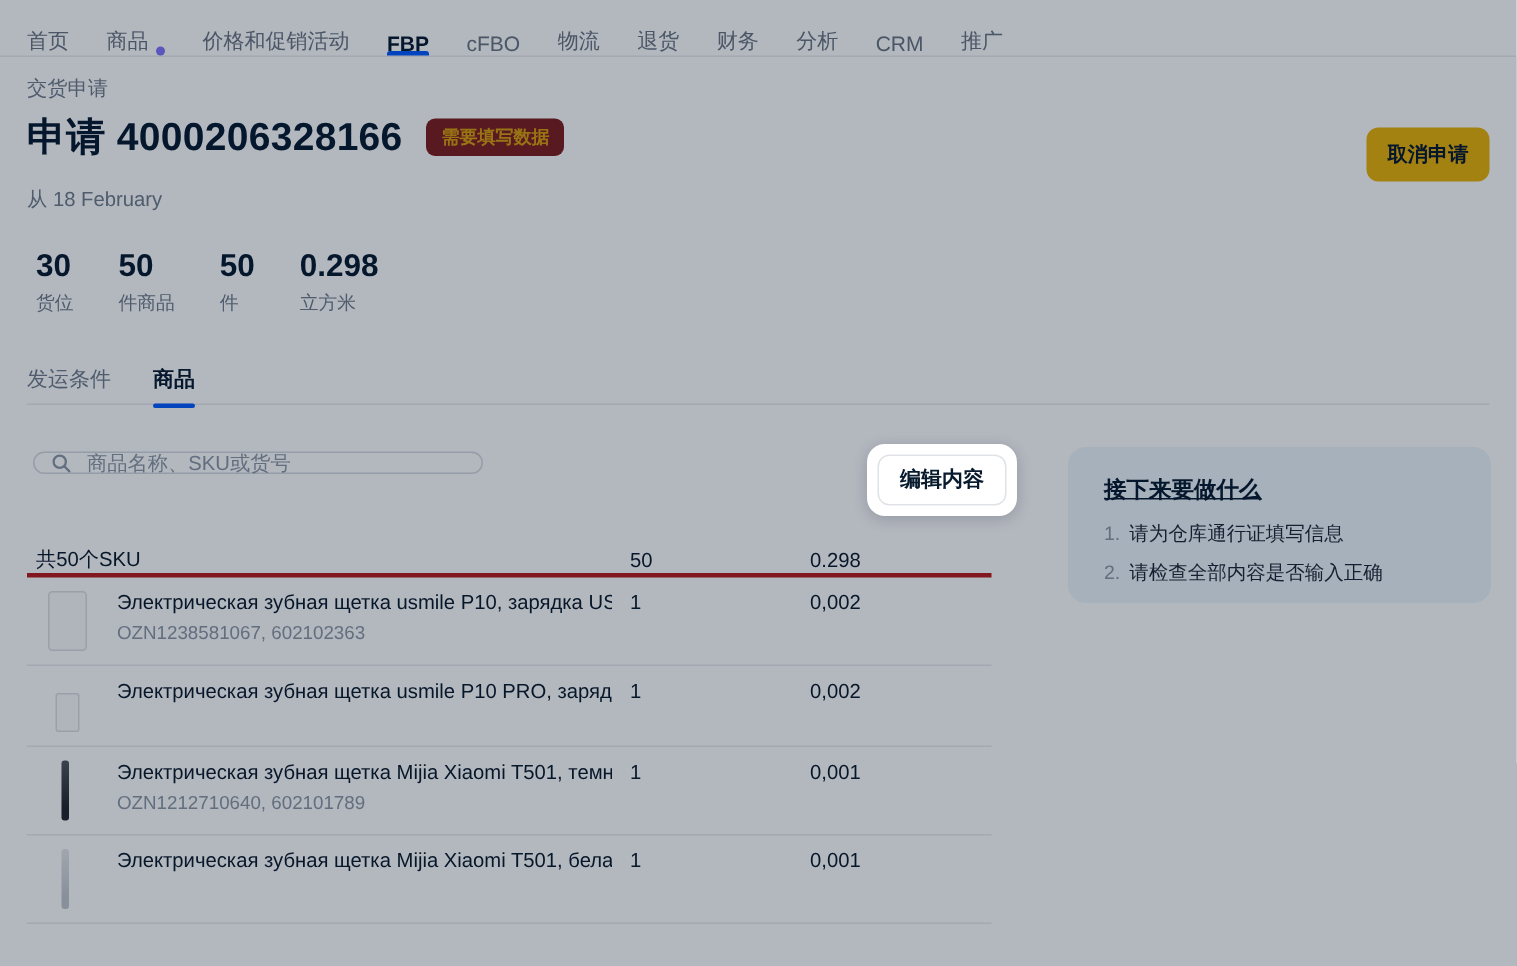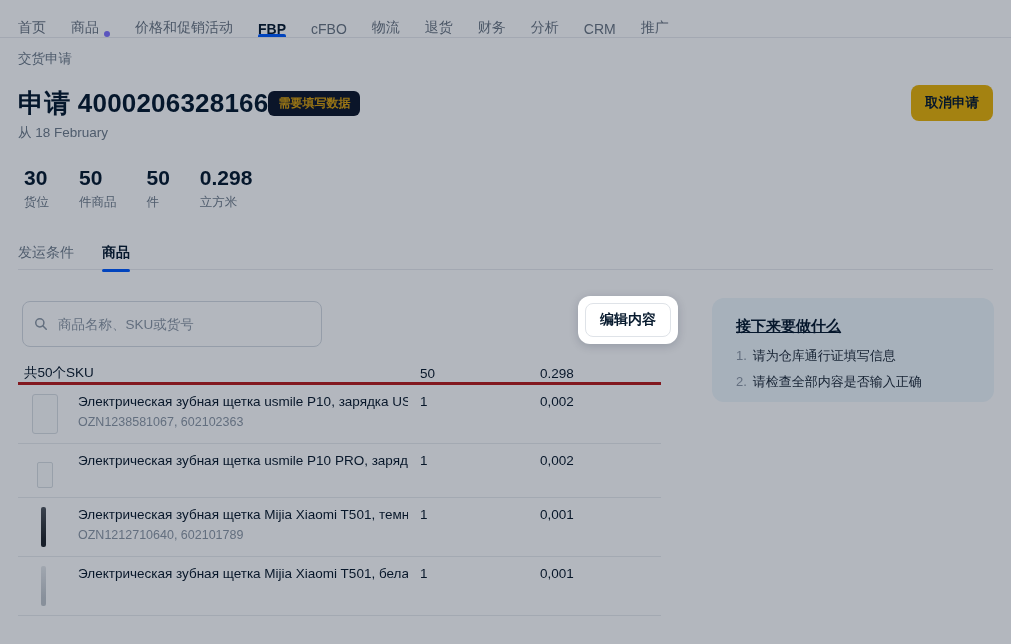--- a/index.html
+++ b/index.html
@@ -20,24 +20,24 @@
     font-size:14px;color:#6b7683;cursor:pointer;white-space:nowrap;
   }
   .nav-item.active{color:#071a2e;font-weight:700;}
   .nav-item.active::after{
     content:"";position:absolute;left:0;right:0;bottom:0;height:3px;
     background:#005bff;border-radius:2px 2px 0 0;
   }
   .nav-dot{width:6px;height:6px;border-radius:50%;background:#8173ff;margin-top:-8px;}
   
   .breadcrumb{position:absolute;top:50px;left:18px;font-size:13.5px;color:#707d8b;cursor:pointer;}
-  .title-row{position:absolute;top:86px;left:18px;display:flex;align-items:center;}
+  .title-row{position:absolute;top:74px;left:18px;display:flex;align-items:center;gap:16px;}
   .page-title{font-size:26px;font-weight:700;letter-spacing:.2px;color:#071a2e;}
   .status-badge{
-    background:#0f172a;color:#d9a00e;font-size:12px;font-weight:700;
+    background:#7f1d1d;color:#d9a00e;font-size:12px;font-weight:700;
     padding:4px 10px;border-radius:6px;white-space:nowrap;
   }
   .cancel-btn{
     position:absolute;top:85px;right:18px;z-index:2;
     background:#eab308;border:none;border-radius:8px;
     padding:9px 14px;font-size:13.5px;font-weight:600;color:#071a2e;cursor:pointer;
     font-family:inherit;
   }
   .date-sub{position:absolute;top:124px;left:18px;font-size:13.5px;color:#707d8b;}
   
@@ -48,21 +48,21 @@
   .tabs{position:absolute;top:244px;left:18px;display:flex;gap:28px;z-index:2;}
   .tab{position:relative;padding-bottom:10px;font-size:14px;color:#707d8b;cursor:pointer;}
   .tab.active{color:#071a2e;font-weight:700;}
   .tab.active::after{
     content:"";position:absolute;left:0;right:0;bottom:0;height:3px;
     background:#005bff;border-radius:2px;
   }
   .tabs-divider{position:absolute;top:269px;left:18px;right:18px;height:1px;background:#e8eaee;}
   
   .search-wrap{
-    position:absolute;top:301px;left:22px;width:300px;height:46px;
+    position:absolute;top:301px;left:22px;width:300px;height:15px;
     border:1px solid #d5dae1;border-radius:8px;background:#fff;
     display:flex;align-items:center;padding:0 11px;box-sizing:border-box;gap:8px;
   }
   .search-wrap input{
     border:none;outline:none;flex:1;font-size:13.5px;color:#0a1a2b;
     font-family:inherit;background:transparent;
   }
   .search-wrap input::placeholder{color:#8d98a5;}
   
   .edit-spotlight{

